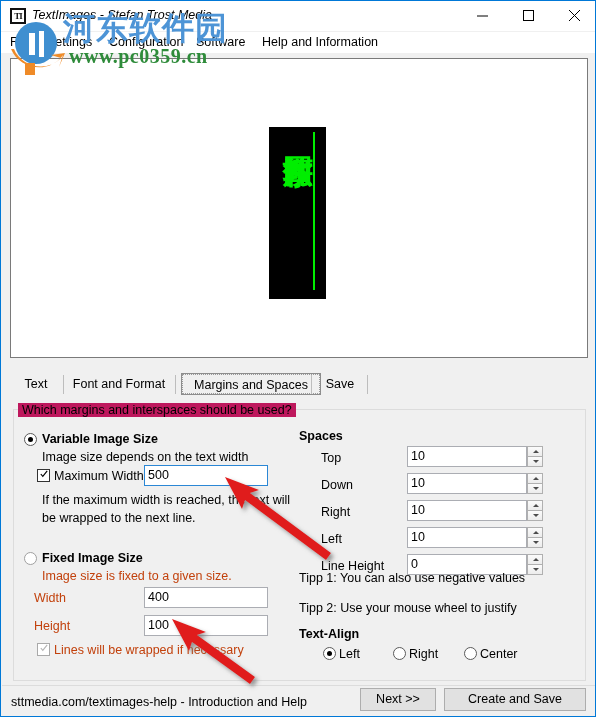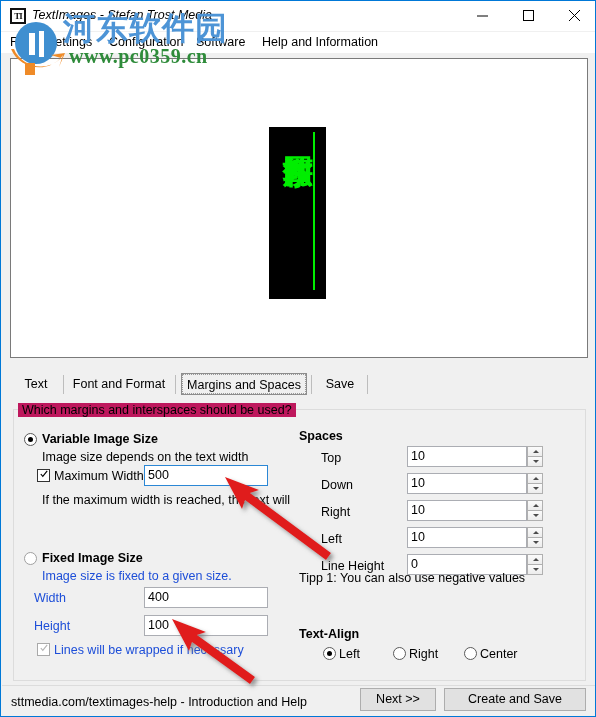--- a/index.html
+++ b/index.html
@@ -240,21 +240,21 @@
     width: 8px; height: 10px;
   }
   .lbl {
     position: absolute;
     font-size: 12.5px;
     color: #000;
     white-space: nowrap;
     line-height: 14px;
   }
   .lbl.bold { font-weight: bold; }
-  .lbl.dim { color: #1d4ed8; text-align: center; }
+  .lbl.dim { color: #c2410c; text-align: center; }
 
   
   .txtbox {
     position: absolute;
     box-sizing: border-box;
     border: 1px solid #abadb3;
     background: #ffffff;
     height: 21px;
     line-height: 19px;
     padding: 0 3px;
@@ -403,21 +403,21 @@
       <div id="preview-text">河东软件园</div>
       <div id="preview-bar"></div>
     </div>
   </div>
 
   <div id="tabstrip">
     <div class="tab" style="left:4px;width:46px"><span>Text</span></div>
     <div class="tabsep" style="left:54px"></div>
     <div class="tab" style="left:58px;width:104px"><span>Font and Format</span></div>
     <div class="tabsep" style="left:166px"></div>
-    <div class="tab selected" style="left:172px;width:126px">
+    <div class="tab selected" style="left:172px;width:140px">
         <span class="tab-inner">Margins and Spaces</span>
       </div>
     <div class="tabsep" style="left:302px"></div>
     <div class="tab" style="left:308px;width:46px"><span>Save</span></div>
     <div class="tabsep" style="left:358px"></div>
   </div>
 
   <div id="groupbox"></div>
   <div id="group-line-left"></div>
   <div id="group-line-right"></div>
@@ -431,20 +431,21 @@
 
   <div class="check-box" style="left:36px;top:468px">
     <svg class="check-mark" viewBox="0 0 10 10">
       <polyline points="1,5 3.5,8 9,1" fill="none" stroke="#000" stroke-width="1.4"></polyline>
     </svg>
   </div>
   <div class="lbl" style="left:53px;top:468px">Maximum Width</div>
   <div class="txtbox focused" style="left:143px;top:464px;width:124px">500</div>
 
   <div class="lbl" style="left:41px;top:492px">If the maximum width is reached, the text will</div>
+  <div class="lbl" style="left:41px;top:510px">be wrapped to the next line.</div>
 
   <div class="radio-outer disabled" style="left:23px;top:551px"></div>
   <div class="lbl bold" style="left:41px;top:550px">Fixed Image Size</div>
   <div class="lbl dim" style="left:41px;top:568px">Image size is fixed to a given size.</div>
 
   <div class="lbl dim" style="left:33px;top:590px">Width</div>
   <div class="txtbox" style="left:143px;top:586px;width:124px">400</div>
 
   <div class="lbl dim" style="left:33px;top:618px">Height</div>
   <div class="txtbox" style="left:143px;top:614px;width:124px">100</div>
@@ -507,20 +508,21 @@
   <div class="spin" style="left:526px;top:553px">
     <div class="up">
         <i></i>
       </div>
     <div class="dn">
         <i></i>
       </div>
   </div>
 
   <div class="lbl" style="left:298px;top:570px">Tipp 1: You can also use negative values</div>
+  <div class="lbl" style="left:298px;top:600px">Tipp 2: Use your mouse wheel to justify</div>
 
   <div class="lbl bold" style="left:298px;top:626px">Text-Align</div>
 
   <div class="radio-outer" style="left:322px;top:646px">
     <div class="radio-dot"></div>
   </div>
   <div class="lbl" style="left:338px;top:646px">Left</div>
 
   <div class="radio-outer" style="left:392px;top:646px"></div>
   <div class="lbl" style="left:408px;top:646px">Right</div>

